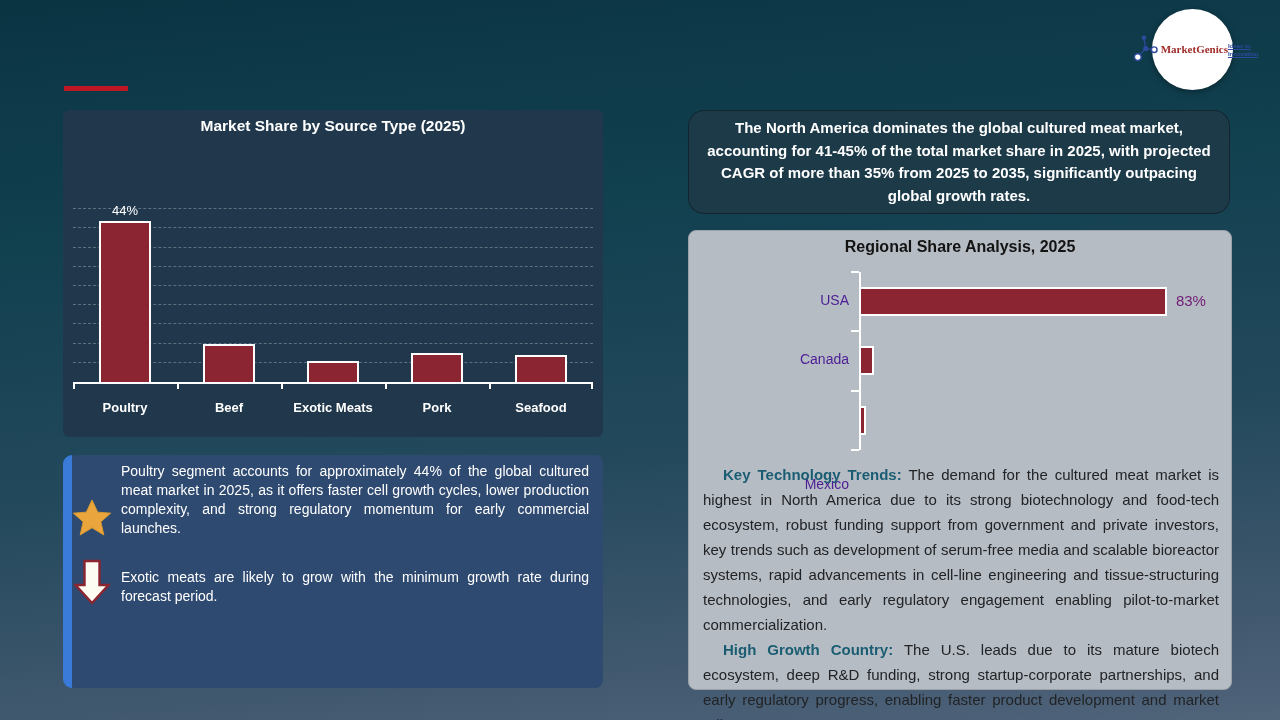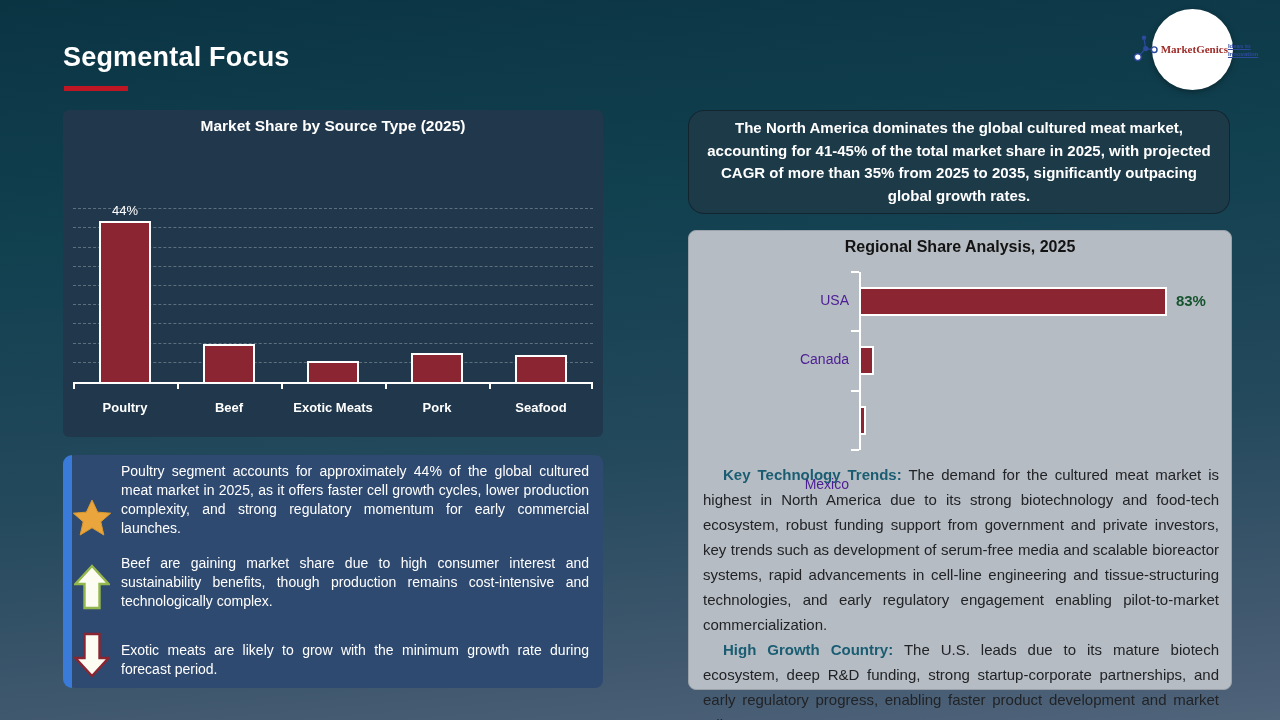--- a/index.html
+++ b/index.html
@@ -86,21 +86,21 @@
     text-align:center; color:#131313; font-weight:bold; font-size:16px;
   }
   .h-plot { position:absolute; left:0; top:0; width:100%; height:230px; }
   .h-axis { position:absolute; left:170px; top:41px; width:2px; height:178px; background:#ffffff; }
   .h-tick { position:absolute; left:162px; width:8px; height:2px; background:#ffffff; }
   .hbar { position:absolute; left:170px; height:29px; border:2px solid #ffffff; }
   .h-cat-label {
     position:absolute; left:0; width:160px; text-align:right;
     color:#4c1d95; font-weight:normal; font-size:14px;
   }
-  .h-value-label { position:absolute; color:#14532d; font-weight:bold; font-size:15px; }
+  .h-value-label { position:absolute; color:#701a75; font-weight:normal; font-size:15px; }
 
   .analysis {
     position:absolute; left:14px; top:231px; width:516px;
     color:#212326; font-size:15px; line-height:25px; text-align:justify;
   }
   .para-heading { font-weight:bold; color:#1a5d73;margin-left:20px; }
 
   
   .insights-box {
     position:absolute; left:63px; top:455px; width:540px; height:233px;
@@ -116,21 +116,20 @@
   .icon-cell { width:58px; flex:0 0 58px; display:flex; justify-content:center; padding-top:4px; }
   .insight-text {
     color:#ffffff; font-size:14px; line-height:19px; text-align:justify; flex:1;
   }
 </style>
 </head>
 <body>
 
 <div class="slide">
 
-  <div class="page-title">Segmental Focus</div>
   <div class="title-underline"></div>
 
   <div class="logo">
     <span>
       <svg width="34" height="30" viewBox="0 0 60 52">
         <line x1="30" y1="10" x2="33" y2="27" stroke="#2d4a9e" stroke-width="2.2"></line>
         <line x1="33" y1="27" x2="21" y2="40" stroke="#2d4a9e" stroke-width="2.2"></line>
         <line x1="33" y1="27" x2="46" y2="29" stroke="#2d4a9e" stroke-width="2.2"></line>
         <circle cx="30" cy="8" r="4" fill="#2d4a9e"></circle>
         <circle cx="33" cy="27" r="4.6" fill="#2d4a9e"></circle>
@@ -224,28 +223,20 @@
 
     <div class="insight-row">
       <div class="icon-cell">
         <svg width="42" height="40" viewBox="0 0 24 24">
           <polygon points="12,1.2 15.4,8.5 23.2,9.1 17.3,14.3 19.1,22.2 12,17.9 4.9,22.2 6.7,14.3 0.8,9.1 8.6,8.5" fill="#eaa63c" stroke="#d8992f" stroke-width="0.6"></polygon>
         </svg>
       </div>
       <div class="insight-text">Poultry segment accounts for approximately 44% of the global cultured meat market in 2025, as it offers faster cell growth cycles, lower production complexity, and strong regulatory momentum for early commercial launches.</div>
     </div>
 
-    <div class="insight-row">
-      <div class="icon-cell">
-        <svg width="36" height="48" viewBox="0 0 24 30">
-          <polygon points="12,1 23,13 17,13 17,29 7,29 7,13 1,13" fill="#fcfcf2" stroke="#94b74d" stroke-width="1.6"></polygon>
-        </svg>
-      </div>
-      <div class="insight-text">Beef are gaining market share due to high consumer interest and sustainability benefits, though production remains cost-intensive and technologically complex.</div>
-    </div>
 
     <div class="insight-row">
       <div class="icon-cell">
         <svg width="36" height="48" viewBox="0 0 24 30">
           <polygon points="12,29 1,17 7,17 7,1 17,1 17,17 23,17" fill="#fcfcf2" stroke="#8b2531" stroke-width="1.6"></polygon>
         </svg>
       </div>
       <div class="insight-text">Exotic meats are likely to grow with the minimum growth rate during forecast period.</div>
     </div>
   </div>

